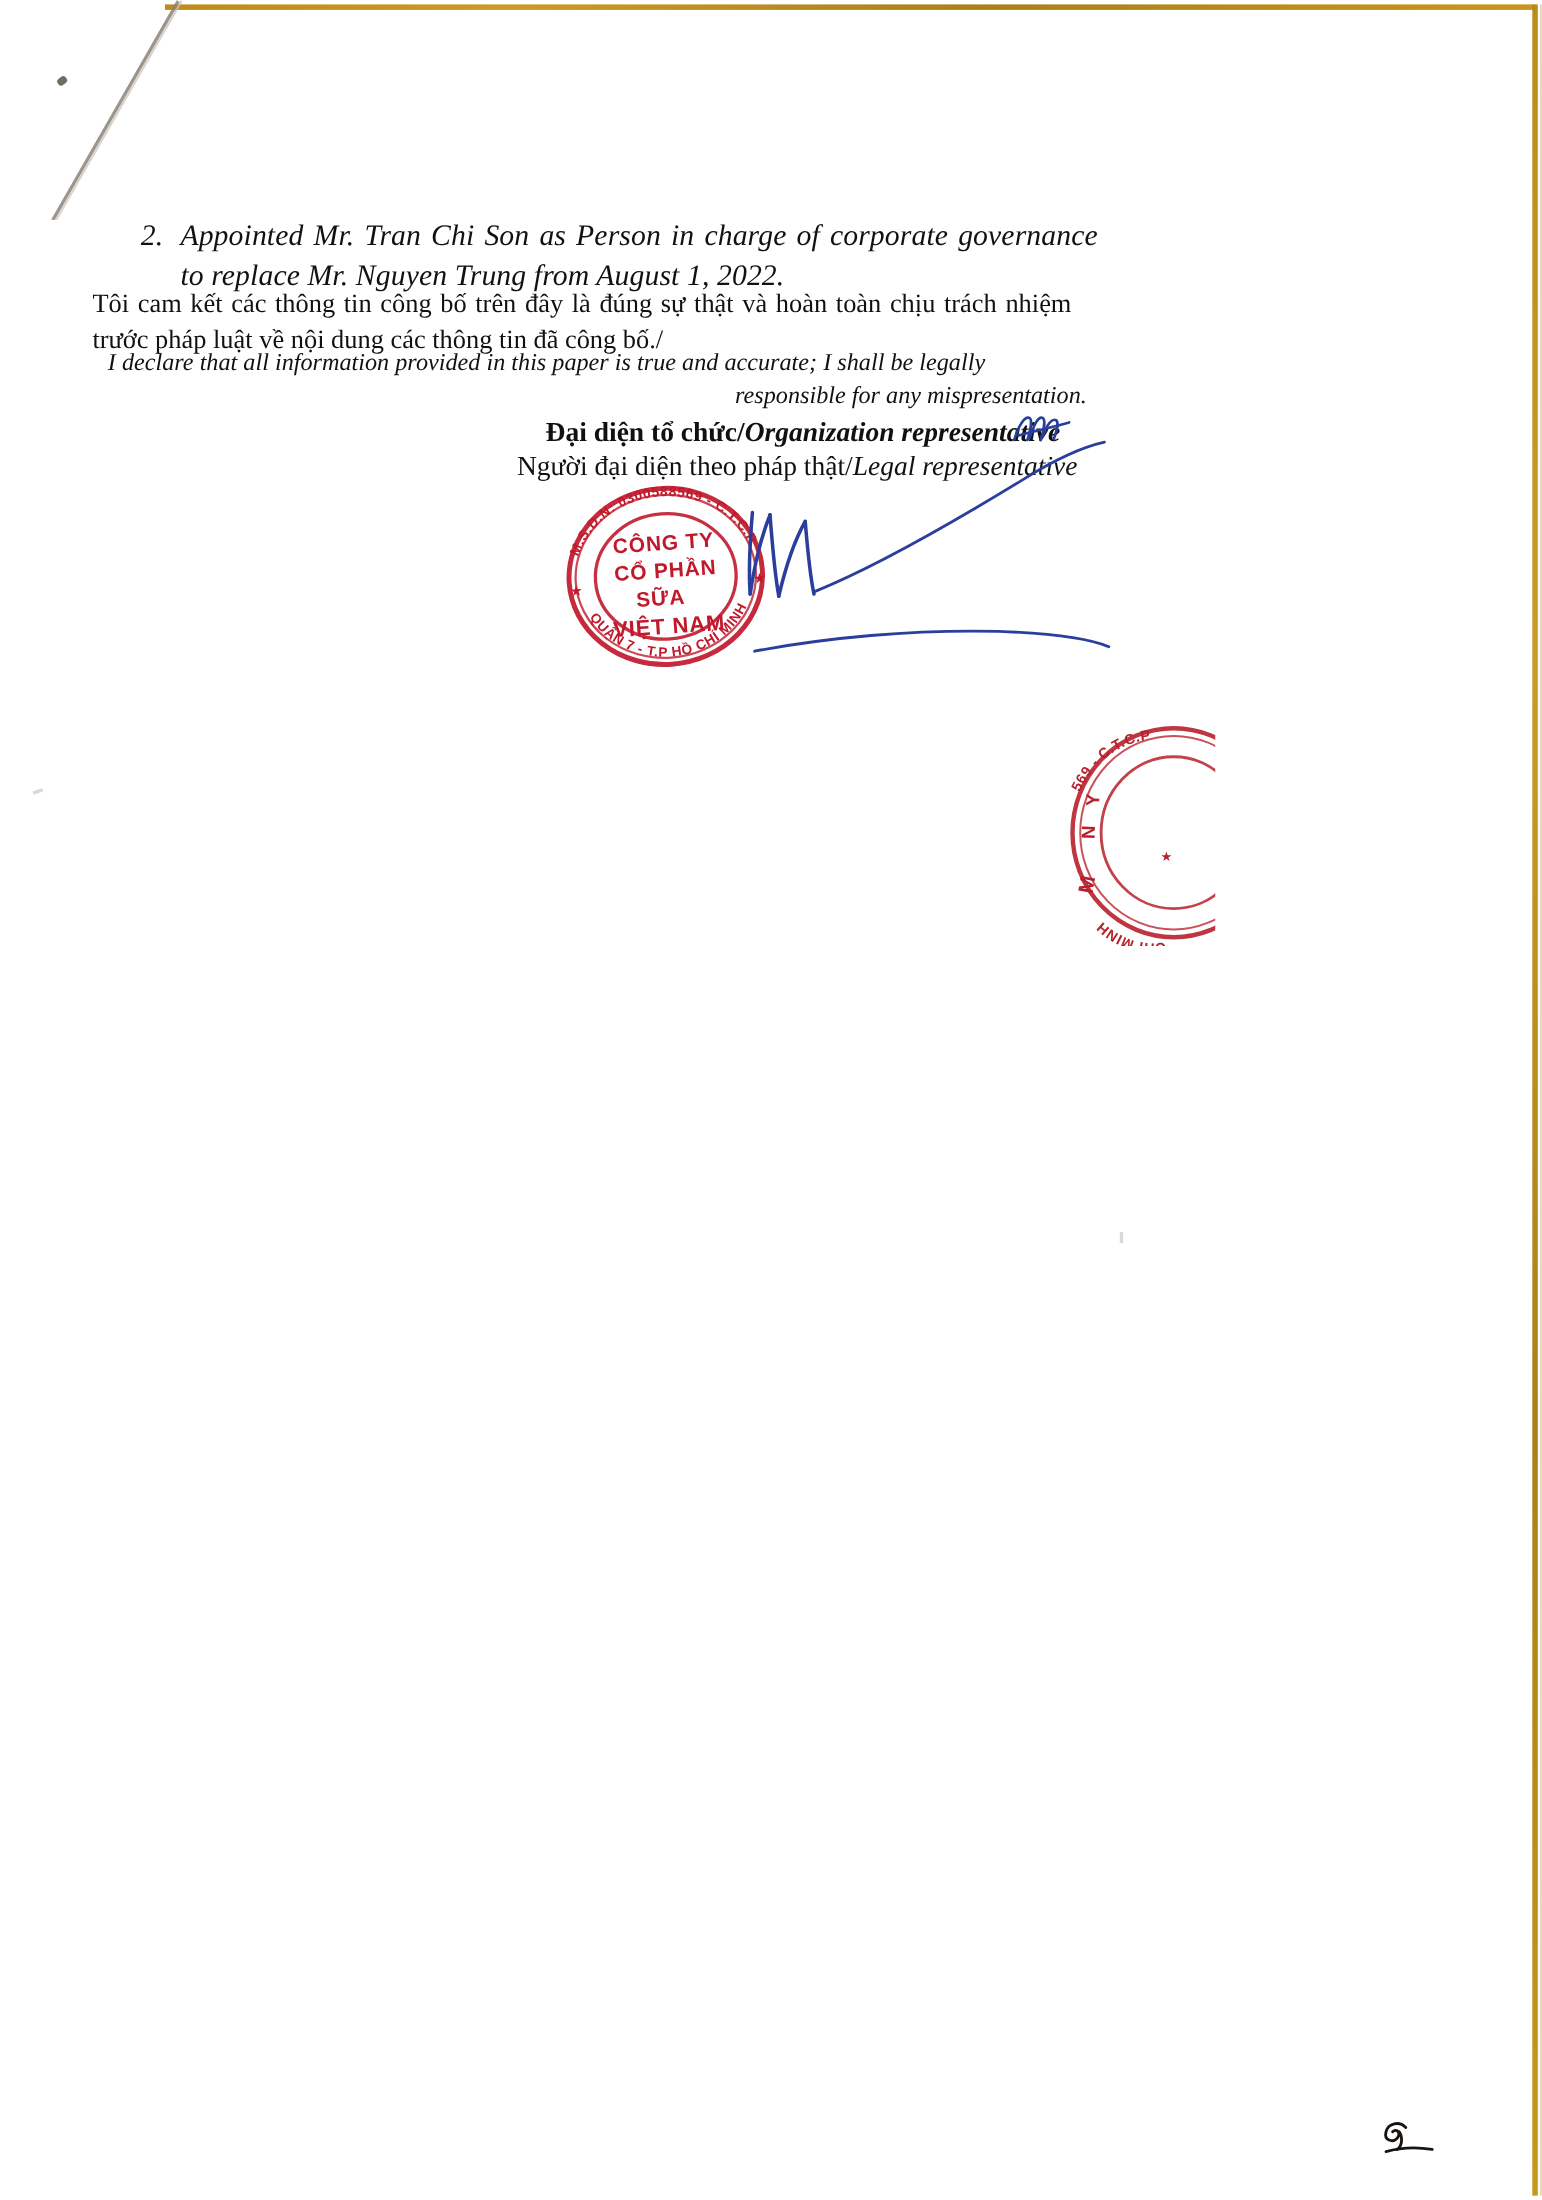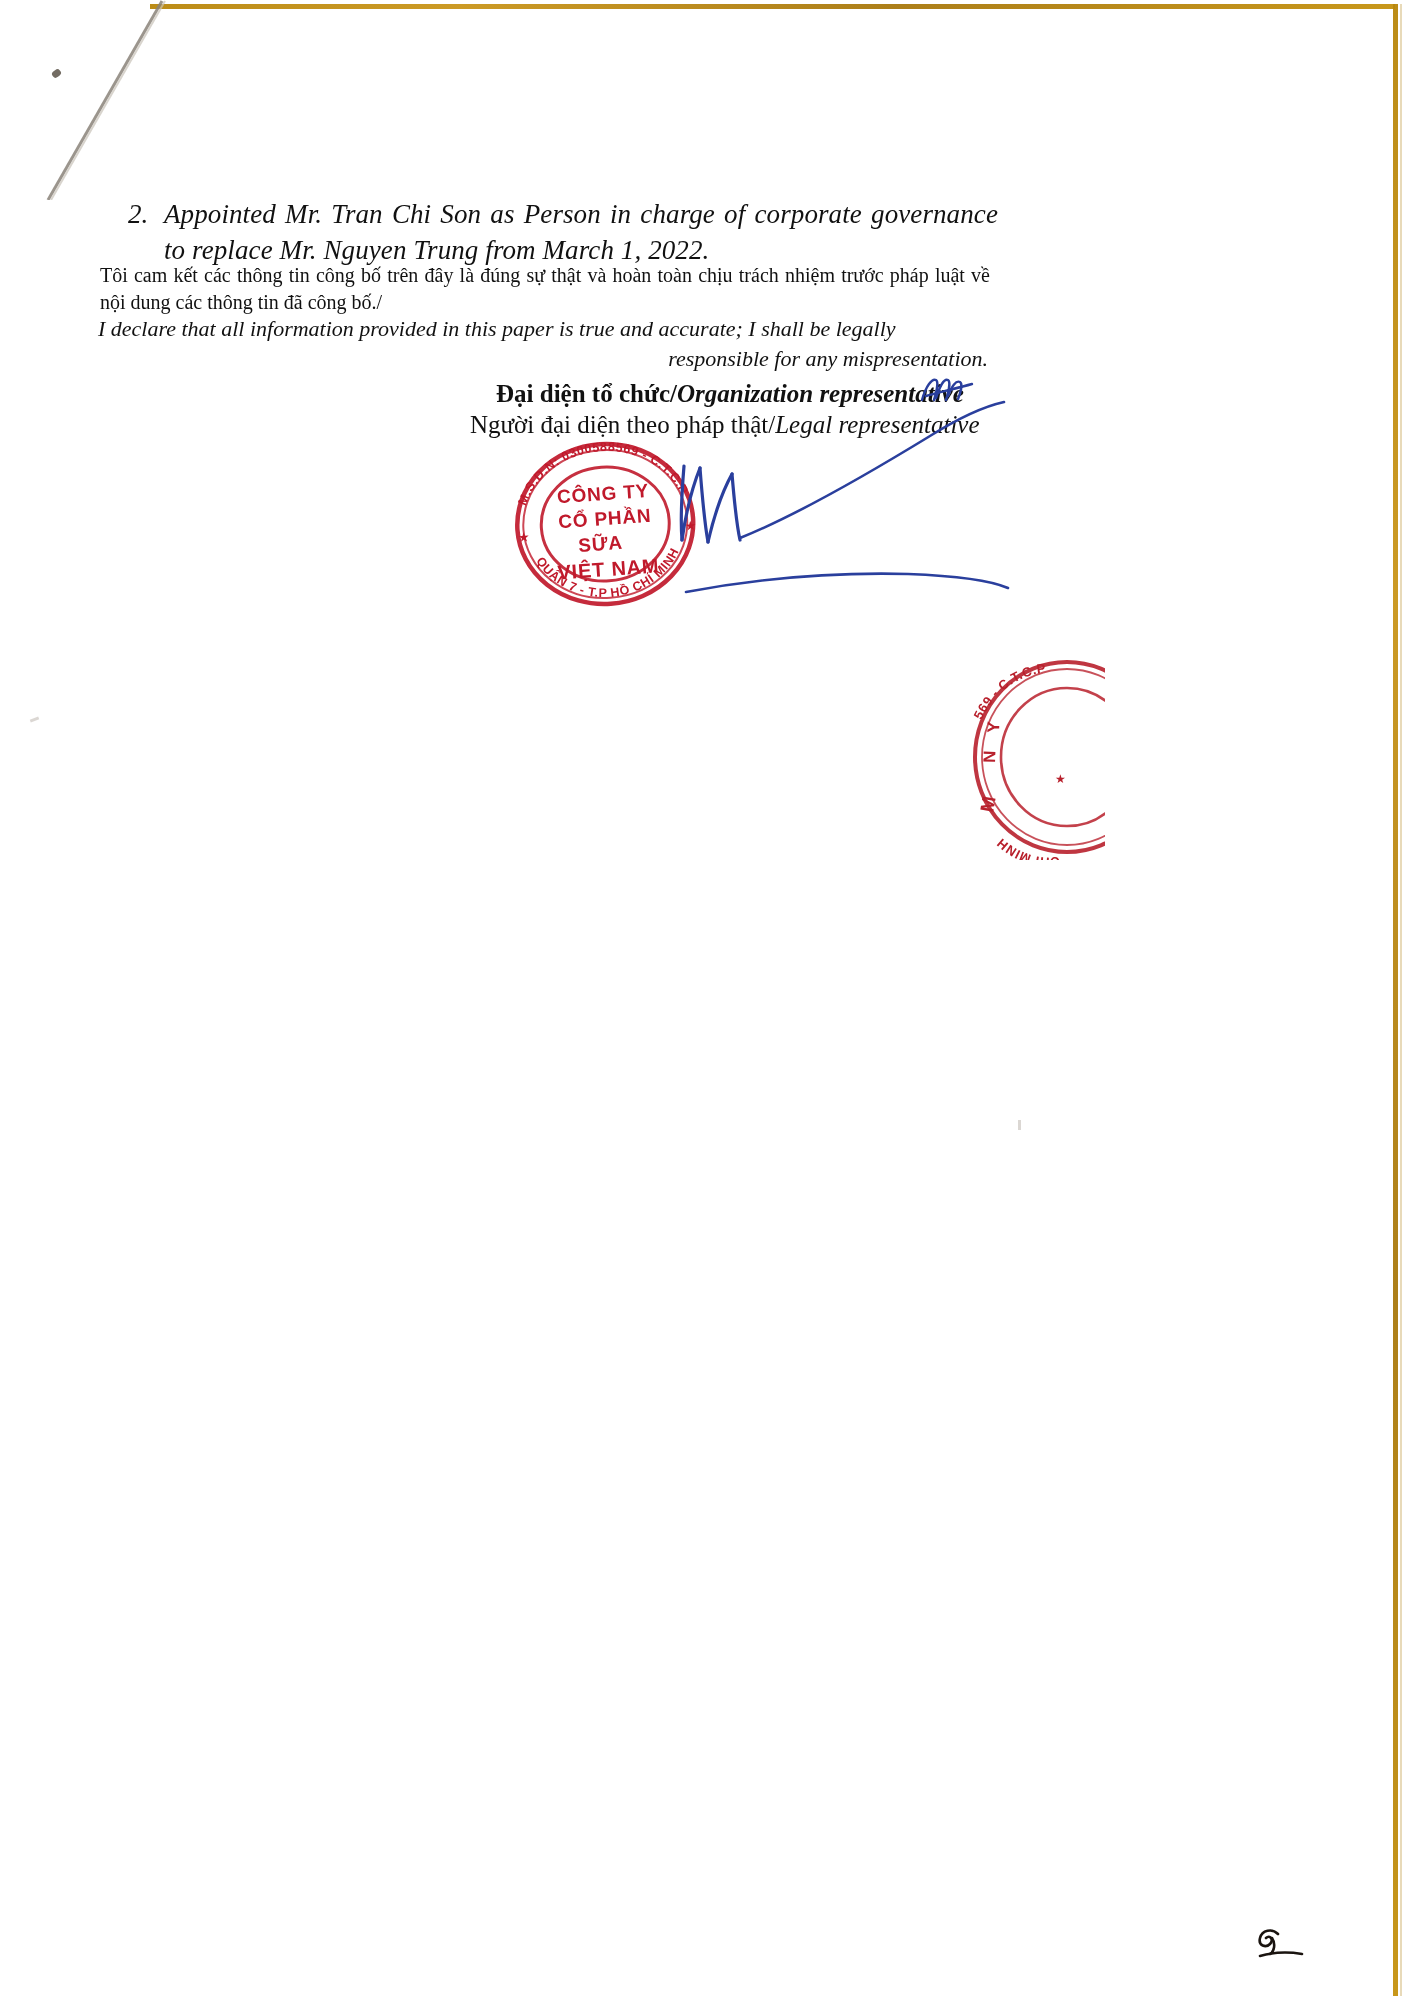--- a/index.html
+++ b/index.html
@@ -87,24 +87,24 @@
     flex: none;
     font-style: italic;
   }
   .numbered-item .body {
     flex: 1;
     text-align: justify;
   }
 
   .para-vn {
     position: absolute;
-    left: 100px;
+    left: 84px;
     top: 262px;
     width: 890px;
-    font-size: 20px;
+    font-size: 24px;
     line-height: 1.33;
     text-align: justify;
     letter-spacing: 0px;
   }
   .para-en {
     position: absolute;
     left: 98px;
     top: 314px;
     width: 890px;
     font-size: 22px;
@@ -202,21 +202,21 @@
       <path d="M 175 1 L 61 200" stroke="#c8c2b8" stroke-width="2" fill="none" opacity="0.7"></path>
     </svg>
     <div class="corner-dot"></div>
   </div>
 
   <div class="speck" style="left:30px;top:718px;width:9px;height:3px;transform:rotate(-20deg);"></div>
   <div class="speck" style="left:1018px;top:1120px;width:3px;height:10px;"></div>
 
   <div class="numbered-item">
     <span class="num">2.</span>
-    <span class="body">Appointed Mr. Tran Chi Son as Person in charge of corporate governance to replace Mr. Nguyen Trung from March 1, 2022.</span>
+    <span class="body">Appointed Mr. Tran Chi Son as Person in charge of corporate governance to replace Mr. Nguyen Trung from August 1, 2022.</span>
   </div>
 
   <div class="para-vn">Tôi cam kết các thông tin công bố trên đây là đúng sự thật và hoàn toàn chịu trách nhiệm trước pháp luật về nội dung các thông tin đã công bố./</div>
 
   <div class="para-en">
     <div>I declare that all information provided in this paper is true and accurate; I shall be legally</div>
     <div class="last-line">responsible for any mispresentation.</div>
   </div>
 
   <div class="sig-line1">

